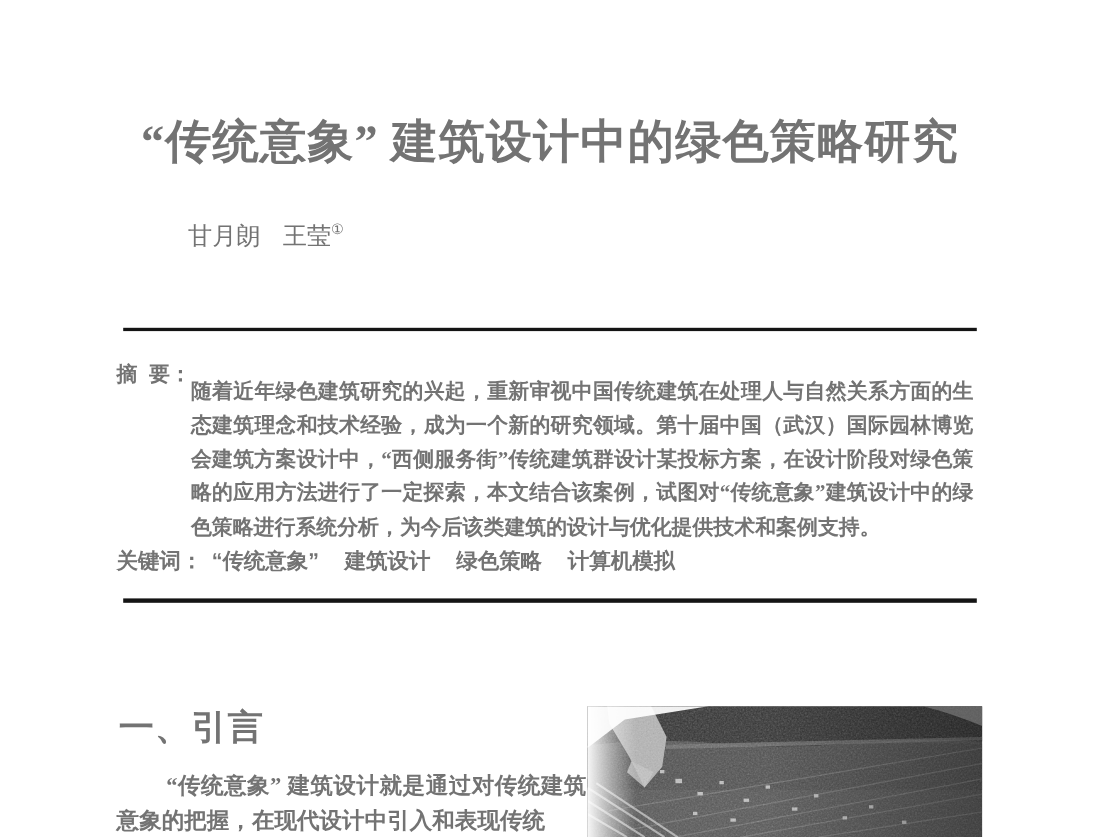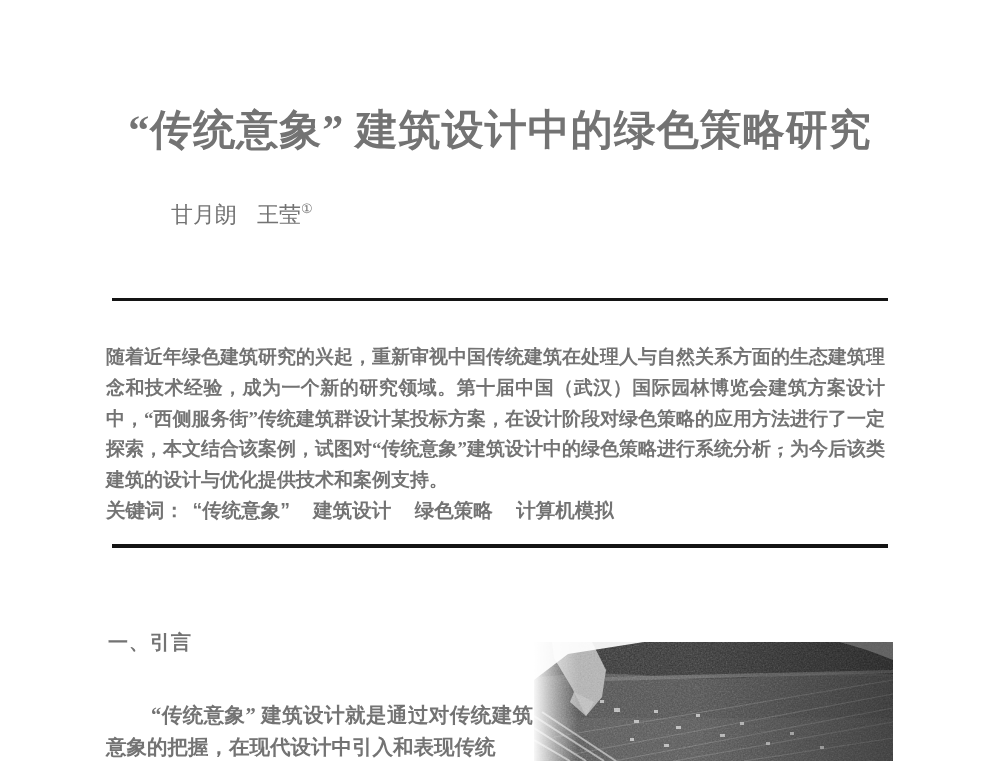--- a/index.html
+++ b/index.html
@@ -34,22 +34,22 @@
     margin-top:16px;
   }
   .keywords{
     position:absolute;left:106px;top:497px;
     font-family:"Liberation Sans", sans-serif;font-weight:700;font-size:19.5px;
     line-height:26px;white-space:nowrap;
   }
   .kw-label{margin-right:3px;}
   .kw-term{margin-right:18px;}
   .heading{
-    position:absolute;left:108px;top:631px;margin:0;
-    font-family:"Liberation Sans", sans-serif;font-weight:700;font-size:20px;
+    position:absolute;left:108px;top:644px;margin:0;
+    font-family:"Liberation Sans", sans-serif;font-weight:700;font-size:32px;
     line-height:1.1;letter-spacing:1px;
   }
   .intro{
     position:absolute;left:106px;top:699px;width:448px;margin:0;
     font-size:20.5px;line-height:32px;font-weight:600;text-align:justify;
     text-indent:2.2em;
   }
   .speck{
     position:absolute;left:778px;top:447px;width:5px;height:2px;
     background:#6f6f6f;transform:rotate(-15deg);border-radius:1px;
@@ -66,20 +66,21 @@
 
   <h1 class="title">“传统意象” 建筑设计中的绿色策略研究</h1>
 
   <div class="authors">
     <span class="author">甘月朗</span><span class="author"><span>王莹</span><sup>①</sup></span>
   </div>
 
   <div class="rule rule-top"></div>
 
   <div class="abstract">
+    <div class="ab-label">摘  要：</div>
     <div class="ab-text">随着近年绿色建筑研究的兴起，重新审视中国传统建筑在处理人与自然关系方面的生态建筑理念和技术经验，成为一个新的研究领域。第十届中国（武汉）国际园林博览会建筑方案设计中，“西侧服务街”传统建筑群设计某投标方案，在设计阶段对绿色策略的应用方法进行了一定探索，本文结合该案例，试图对“传统意象”建筑设计中的绿色策略进行系统分析，为今后该类建筑的设计与优化提供技术和案例支持。</div>
   </div>
 
   <div class="keywords">
     <span class="kw-label">关键词：</span>
     <span class="kw-term">“传统意象”</span>
     <span class="kw-term">建筑设计</span>
     <span class="kw-term">绿色策略</span>
     <span class="kw-term">计算机模拟</span>
   </div>

